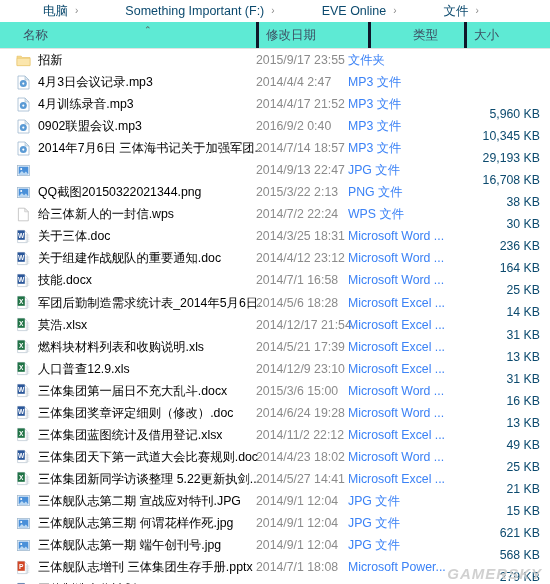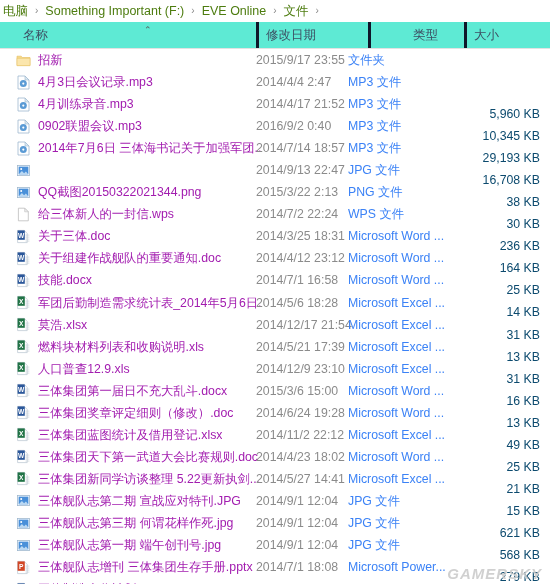--- a/index.html
+++ b/index.html
@@ -24,22 +24,23 @@
     align-items: center;
     padding-left: 2px;
     background: #ffffff;
     font-size: 12.5px;
     color: #1c1c1c;
     white-space: nowrap;
     overflow: hidden;
   }
   .crumb {
     padding: 0 1px;
-    color: #4d7c0f;
+    color: #0c4a6e;
     line-height: 22px;
+    margin-left: 40px;
   }
   .crumb-sep {
     color: #8a8a8a;
     font-size: 10px;
     padding: 0 6px;
     line-height: 22px;
   }
 
   
   #column-header {
@@ -86,21 +87,21 @@
     height: 22.05px;
     line-height: 22.05px;
     font-size: 12.3px;
     overflow: hidden;
     white-space: nowrap;
     text-overflow: clip;
   }
   .c-name {
     left: 16px;
     width: 246px;
-    color: #a21caf;
+    color: #000000;
     display: flex;
     align-items: center;
   }
   .c-name .fname {
     margin-left: 7px;
     overflow: hidden;
     white-space: nowrap;
   }
   .c-date {
     left: 256px;

